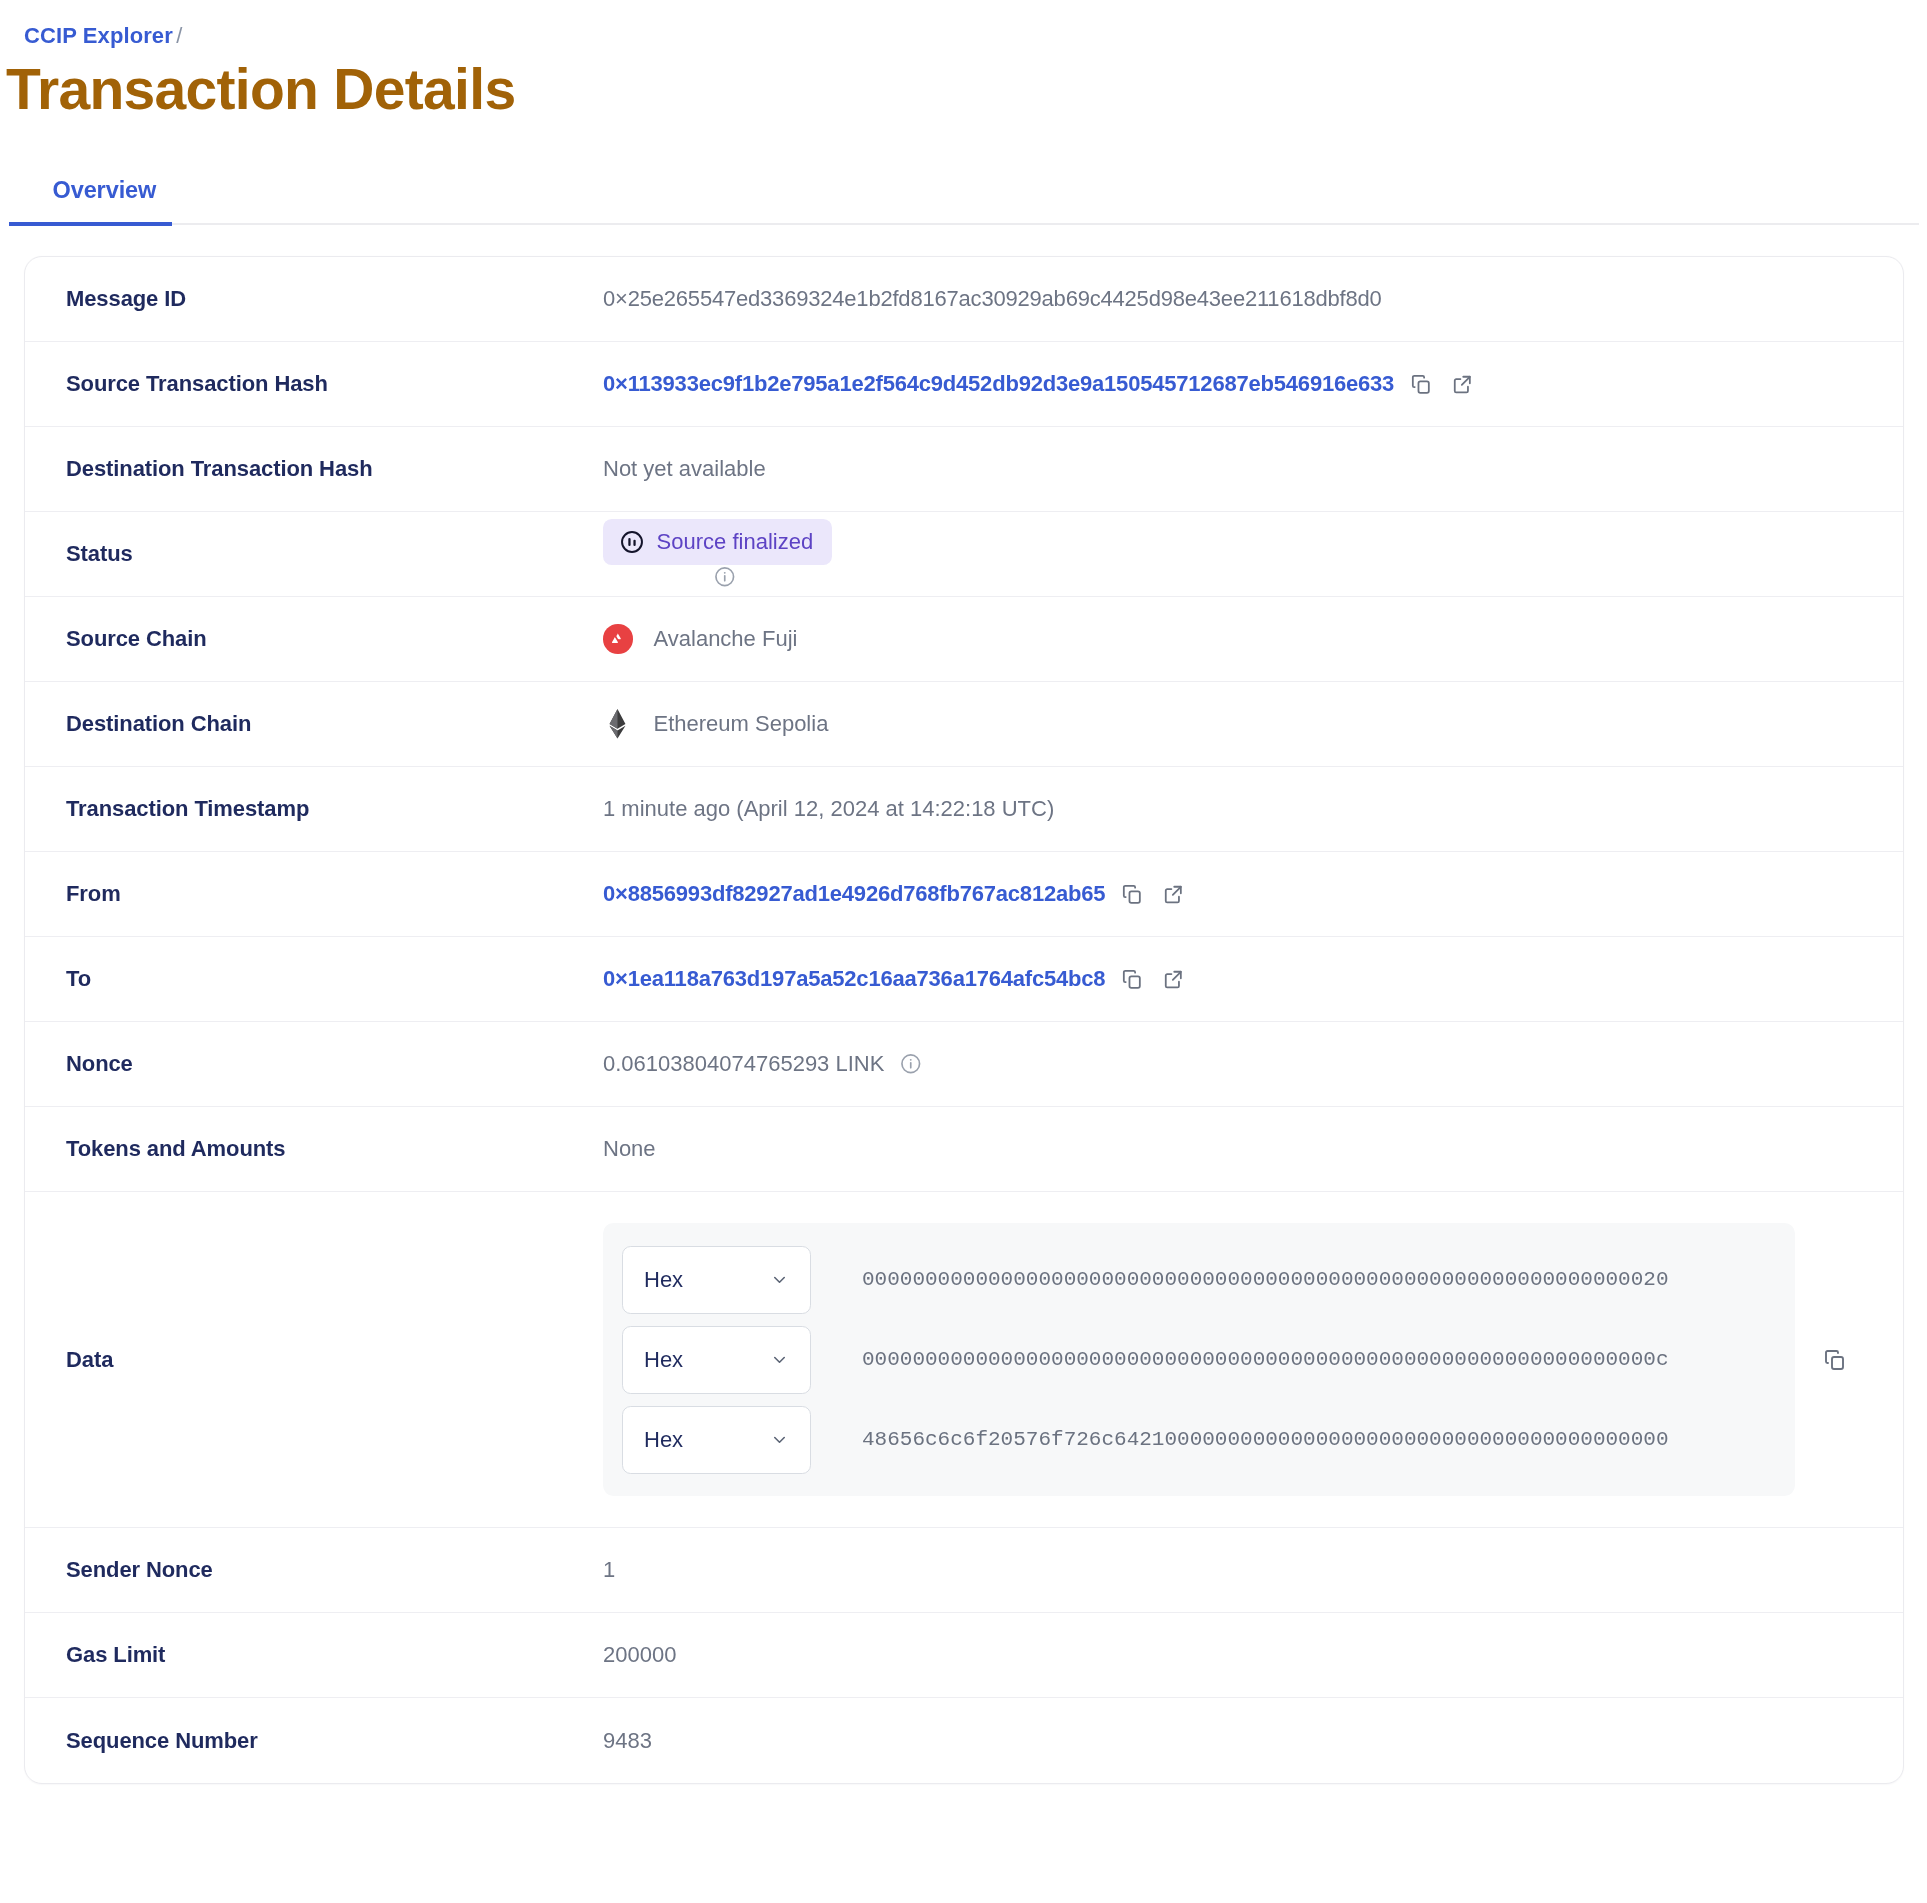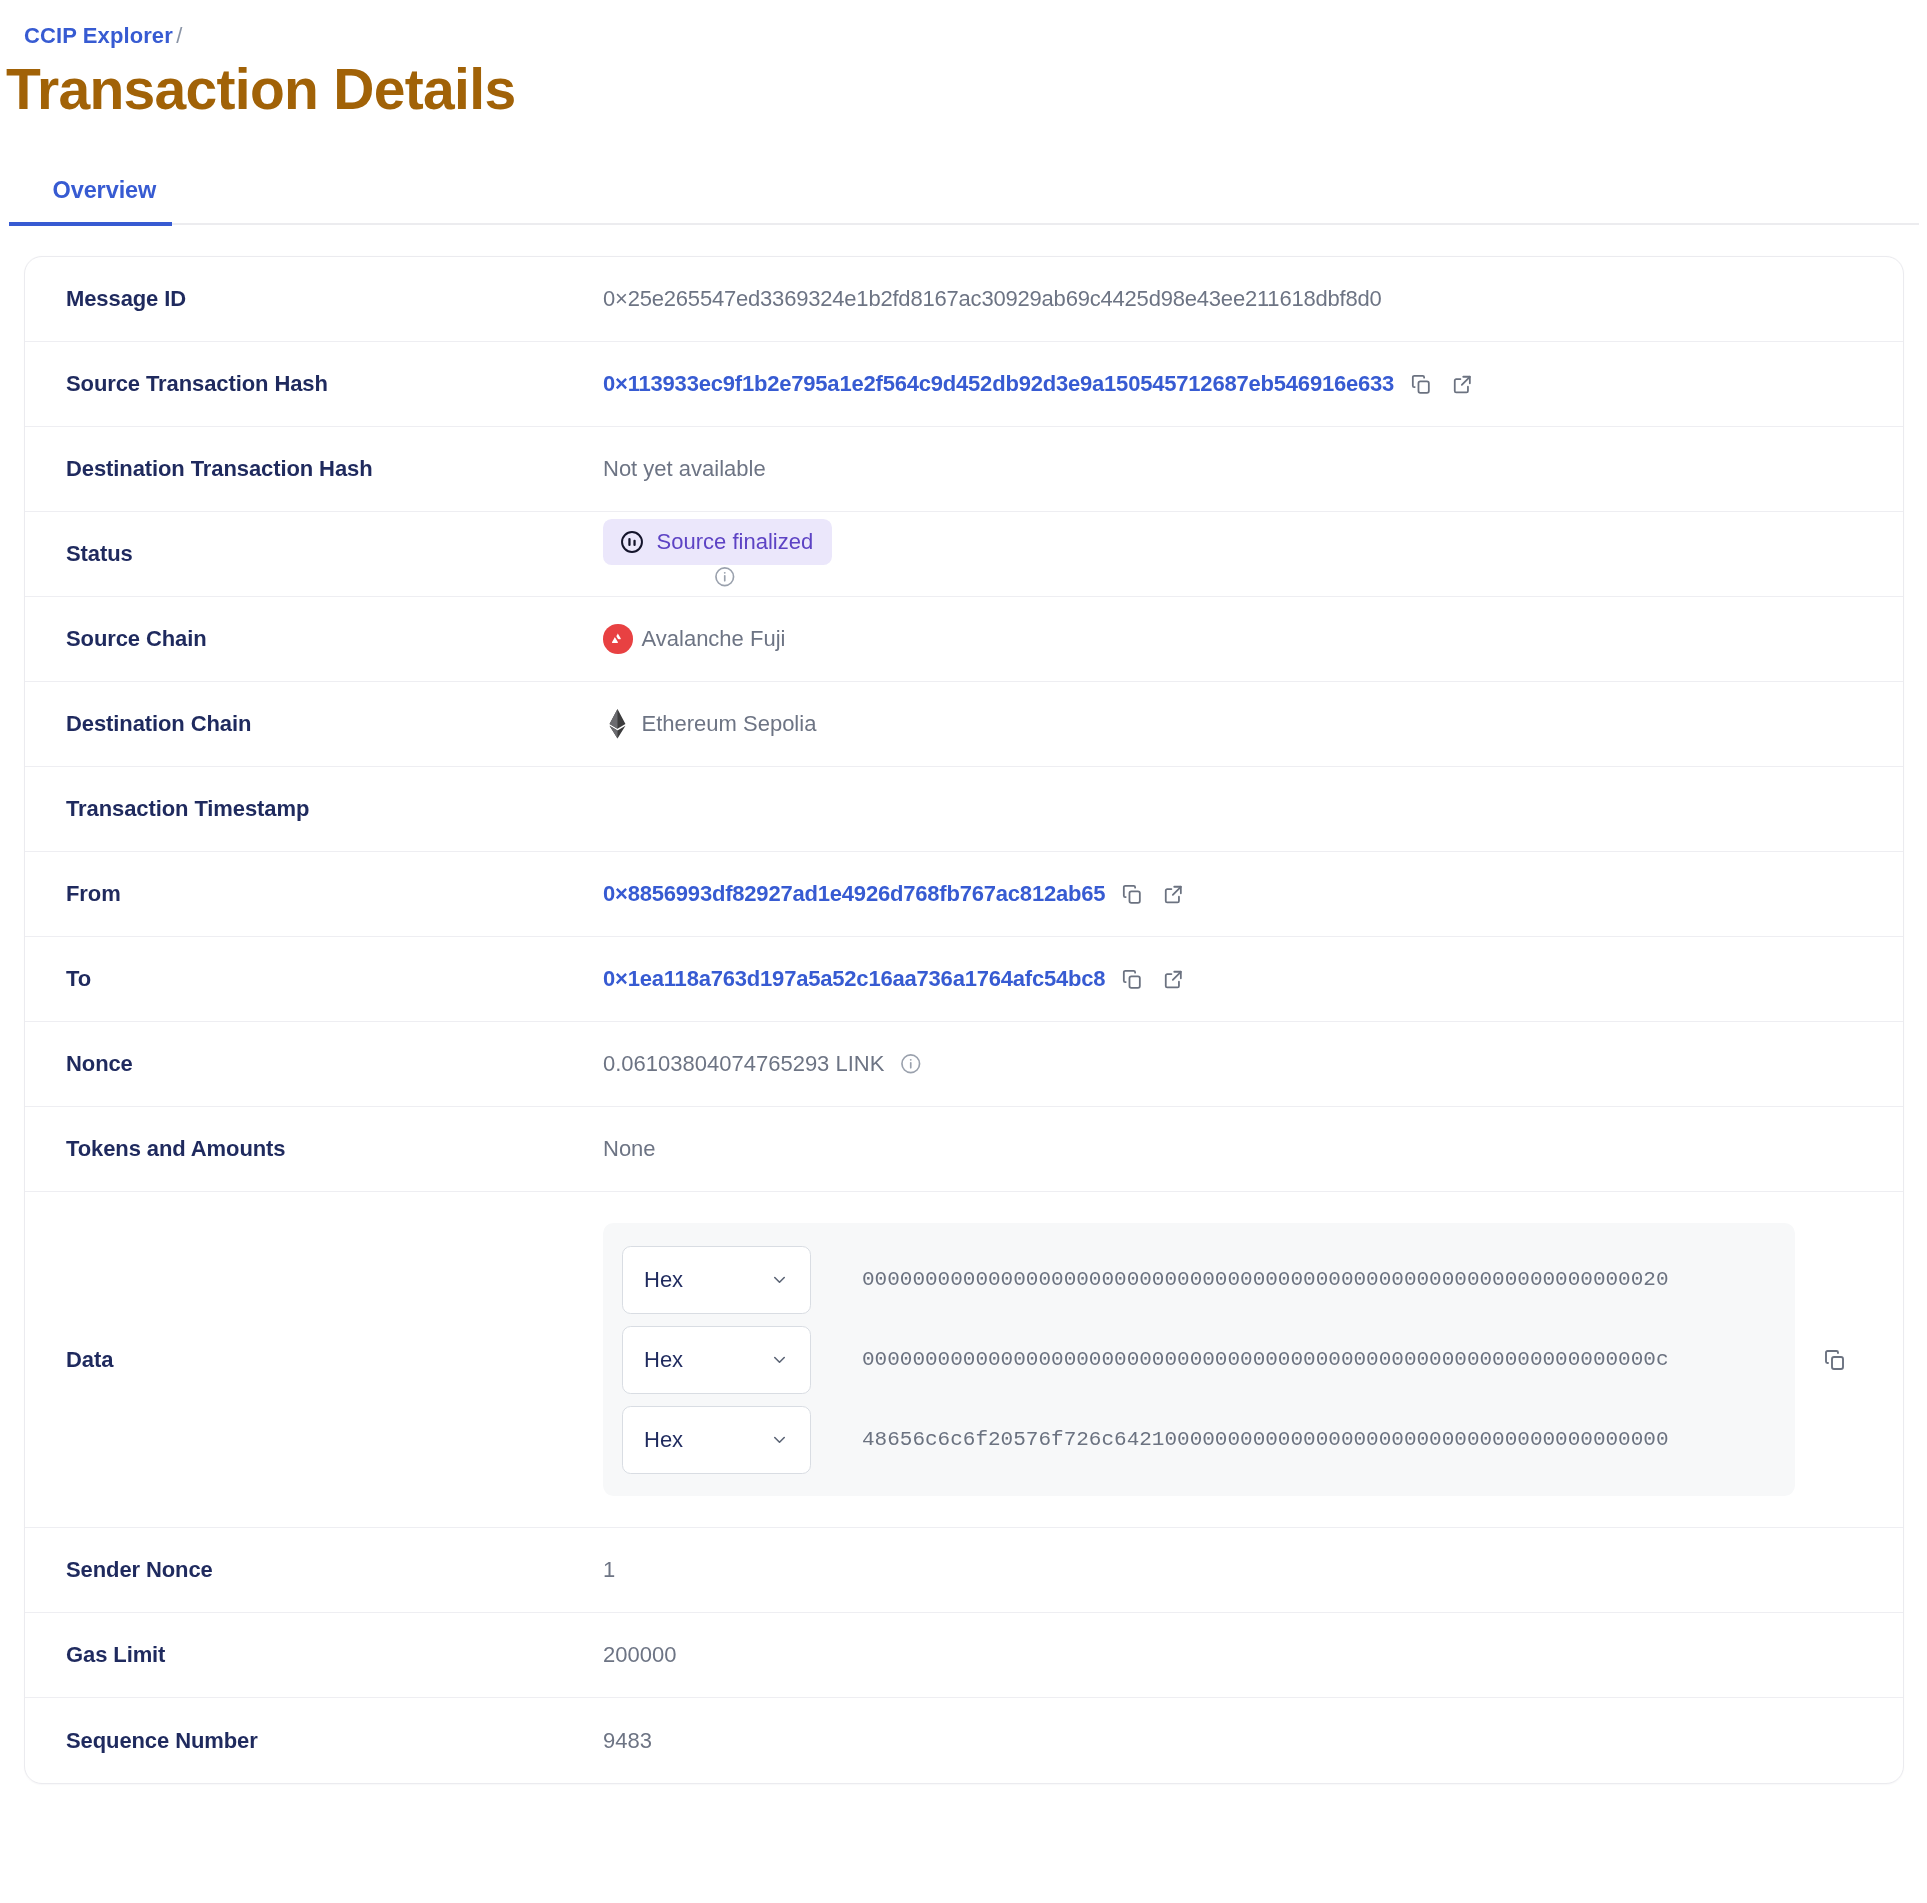--- a/index.html
+++ b/index.html
@@ -170,21 +170,21 @@
     padding: 9.6px 19px 9.6px 15.6px;
     font-size: 22px;
     font-weight: 500;
   }
   .status-badge .badge-icon { display:flex; align-items:center; }
 
   
   .chain {
     display: flex;
     align-items: center;
-    gap: 9px;
+    gap: 21px;
   }
   .chain-name { color: #6d7484; font-size: 22px; }
   .avax-icon {
     width: 29.5px; height: 29.5px;
     border-radius: 50%;
     background: #e84142;
     display: flex; align-items: center; justify-content: center;
     flex: 0 0 auto;
   }
 
@@ -352,20 +352,23 @@
                 <path d="M8 18.9 1 14.7 8 26z" fill="#6b6b6f"></path>
               </svg>
           </span>
           <span class="chain-name">Ethereum Sepolia</span>
         </span>
       </div>
     </div>
 
     <div class="row">
       <div class="row-label">Transaction Timestamp</div>
+      <div class="row-value">
+        <span class="val-muted">1 minute ago (April 12, 2024 at 14:22:18 UTC)</span>
+      </div>
     </div>
 
     <div class="row">
       <div class="row-label">From</div>
       <div class="row-value">
         <a class="val-link" href="#">0×8856993df82927ad1e4926d768fb767ac812ab65</a>
         <span class="icon-btn">
           <svg width="22.6" height="22.6" viewBox="0 0 24 24" fill="none" stroke="#6b7280" stroke-width="1.9" stroke-linecap="round" stroke-linejoin="round">
               <rect x="9" y="9" width="11" height="12" rx="2"></rect>
               <path d="M5 15H4.5A1.5 1.5 0 0 1 3 13.5V4.5A1.5 1.5 0 0 1 4.5 3h9A1.5 1.5 0 0 1 15 4.5V5"></path>

